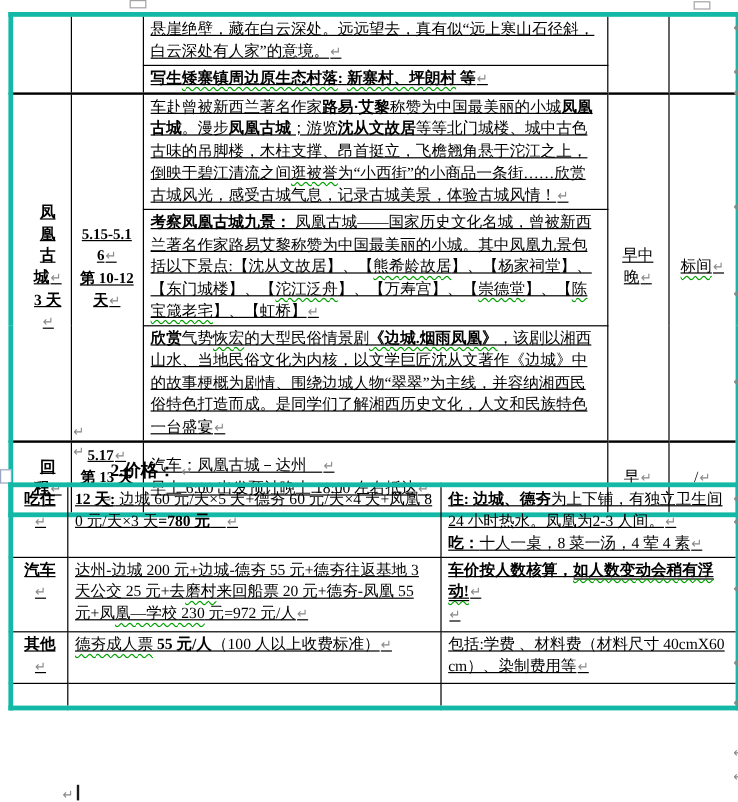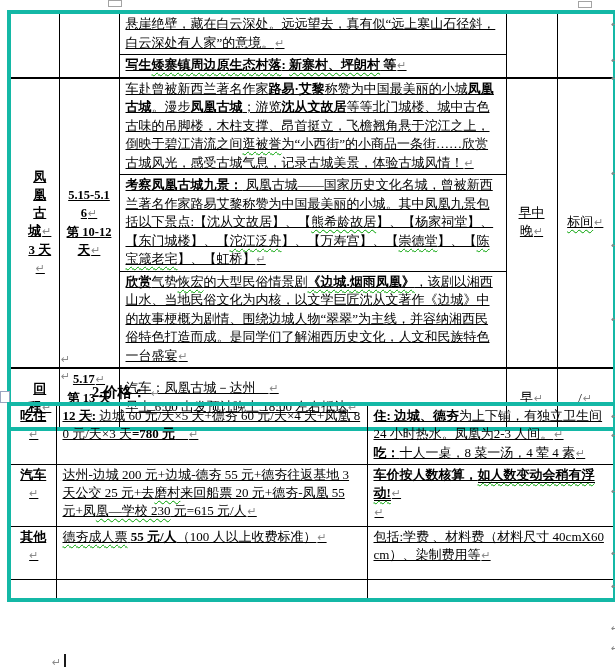--- a/index.html
+++ b/index.html
@@ -117,24 +117,24 @@
       <col style="width:248px">
   </colgroup>
   <tbody>
   <tr style="height:56px">
     <td class="c" style="vertical-align:top"><span class="b">吃住</span><span class="mark">↵</span></td>
     <td><span class="b">12 天:</span><span> 边城 60 元/天×5 天+德夯 60 元/天×4 天+凤凰 80 元/天×3 天</span><span class="b">=780 元</span><span>　</span><span class="mark">↵</span></td>
     <td><span class="b">住: 边城、德夯</span><span>为上下铺，有独立卫生间 24 小时热水。凤凰为2-3 人间。</span><span class="mark">↵</span><br><span class="b">吃：</span><span>十人一桌，8 菜一汤，4 荤 4 素</span><span class="mark">↵</span></td>
   </tr>
   <tr style="height:62px">
     <td class="c" style="vertical-align:top"><span class="b">汽车</span><span class="mark">↵</span></td>
-    <td><span>达州-边城 200 元+边城-德夯 55 元+德夯往返基地 3 天公交 25 元+去</span><span class="wavy">磨村</span><span>来回船票 20 元+德夯-凤凰 55 元+凤</span><span class="wavy">凰—学校 230</span><span> 元=615 元/人</span><span class="mark">↵</span></td>
+    <td><span>达州-边城 200 元+边城-德夯 55 元+德夯往返基地 3 天公交 25 元+去</span><span class="wavy">磨村</span><span>来回船票 20 元+德夯-凤凰 55 元+凤</span><span class="wavy">凰—学校 230</span><span> 元=972 元/人</span><span class="mark">↵</span></td>
     <td><span class="b">车价按人数核算，</span><span class="b u wavy">如人数变动会稍有浮动!</span><span class="mark">↵</span><br><span class="mark">↵</span></td>
   </tr>
-  <tr style="height:53px">
+  <tr style="height:43px">
     <td class="c" style="vertical-align:top"><span class="b">其他</span><span class="mark">↵</span></td>
     <td><span class="wavy">德夯成人票</span><span> </span><span class="b">55 元/人</span><span>（100 人以上收费标准）</span><span class="mark">↵</span></td>
     <td><span>包括:学费 、材料费（材料尺寸 40cmX60cm）、染制费用等</span><span class="mark">↵</span></td>
   </tr>
   <tr style="height:20px">
     <td class="c"></td>
     <td></td>
     <td></td>
   </tr>
 

